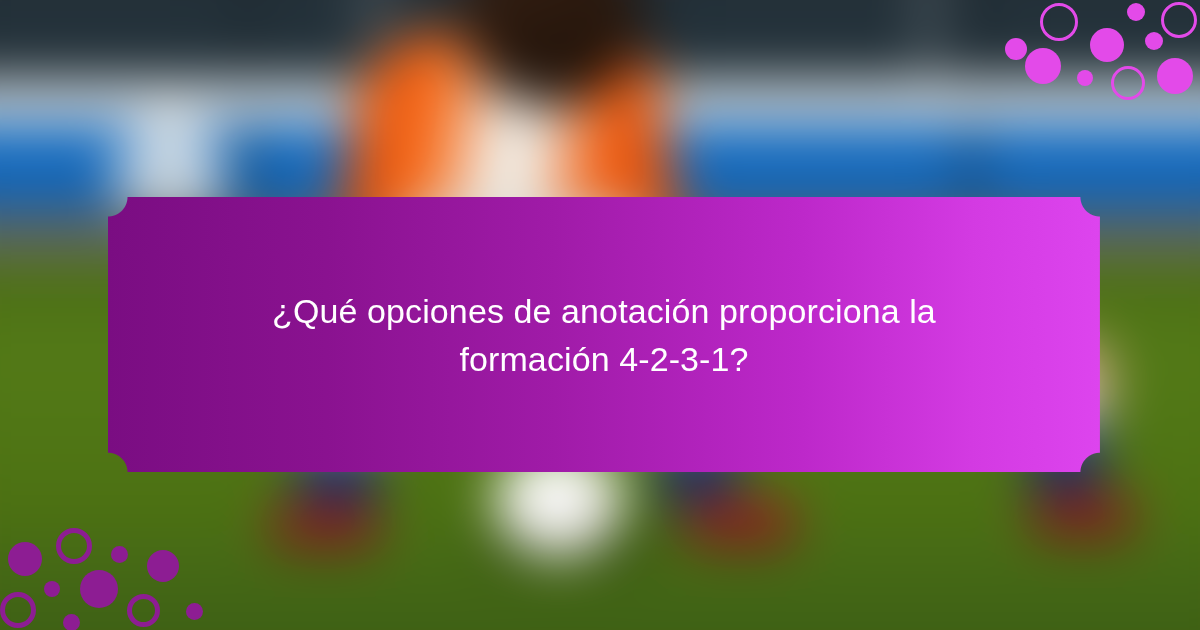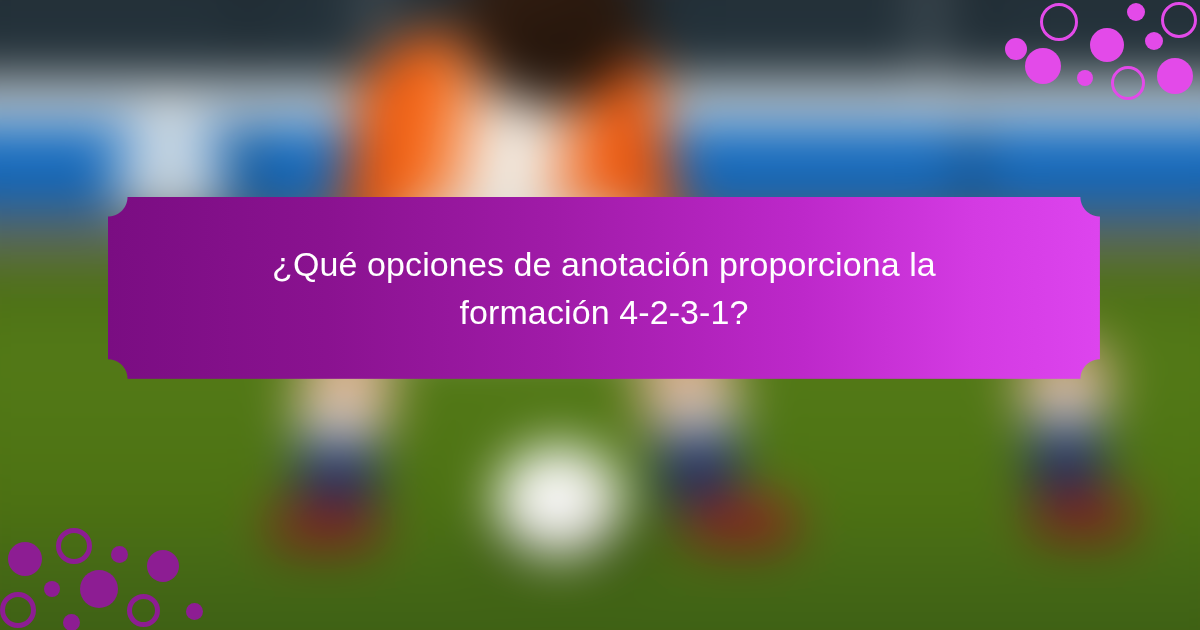--- a/index.html
+++ b/index.html
@@ -132,21 +132,21 @@
   .bub.fill-dark   { background:#8d1d93; }
   .bub.ring-dark   { background:transparent; border:5px solid #8d1d93; }
 
   #bubbles-tr { top:0; right:0; width:215px; height:125px; }
   #bubbles-bl { bottom:0; left:0; width:230px; height:130px; }
 
   
   #banner {
     position:absolute;
     left:108px; top:197px;
-    width:992px; height:182px;
+    width:992px; height:275px;
     background:linear-gradient(90deg,
         #7a0d82 0%,
         #8a1290 22%,
         #a01ba8 45%,
         #bd28ca 70%,
         #d33ae2 87%,
         #dd44ee 100%);
     -webkit-mask:
       radial-gradient(circle 20px at 0 0,    transparent 19px, #000 20px) top left    / 51% 51% no-repeat,
       radial-gradient(circle 20px at 100% 0, transparent 19px, #000 20px) top right   / 51% 51% no-repeat,

